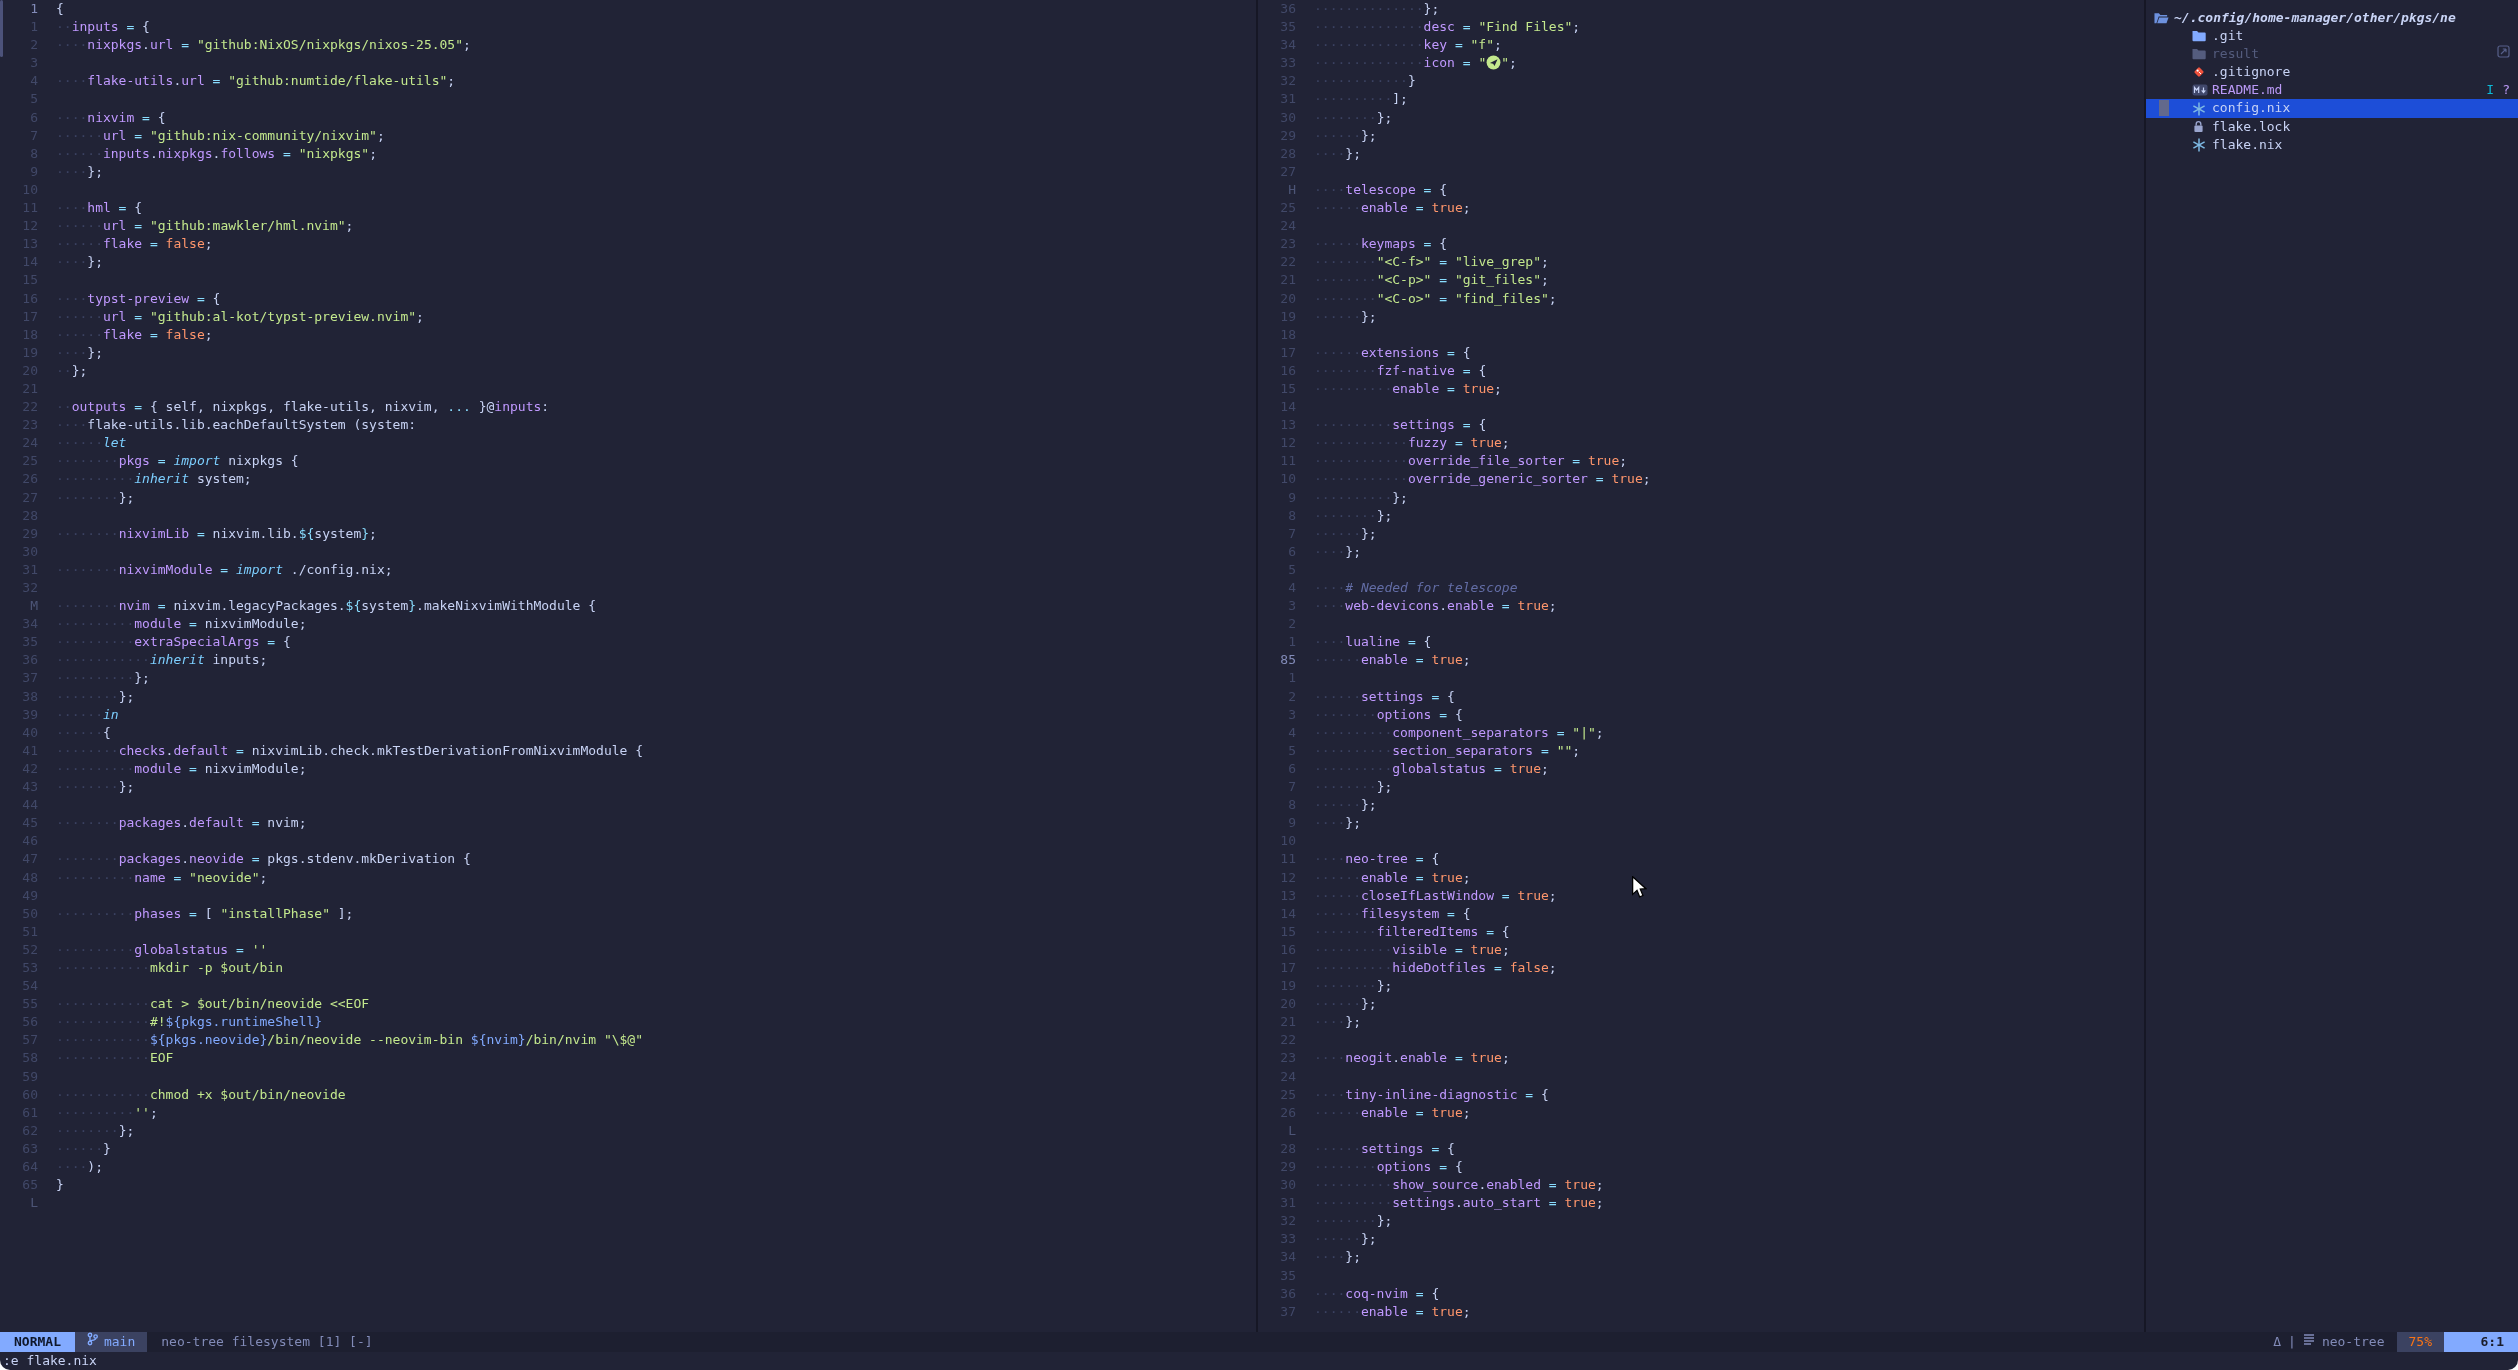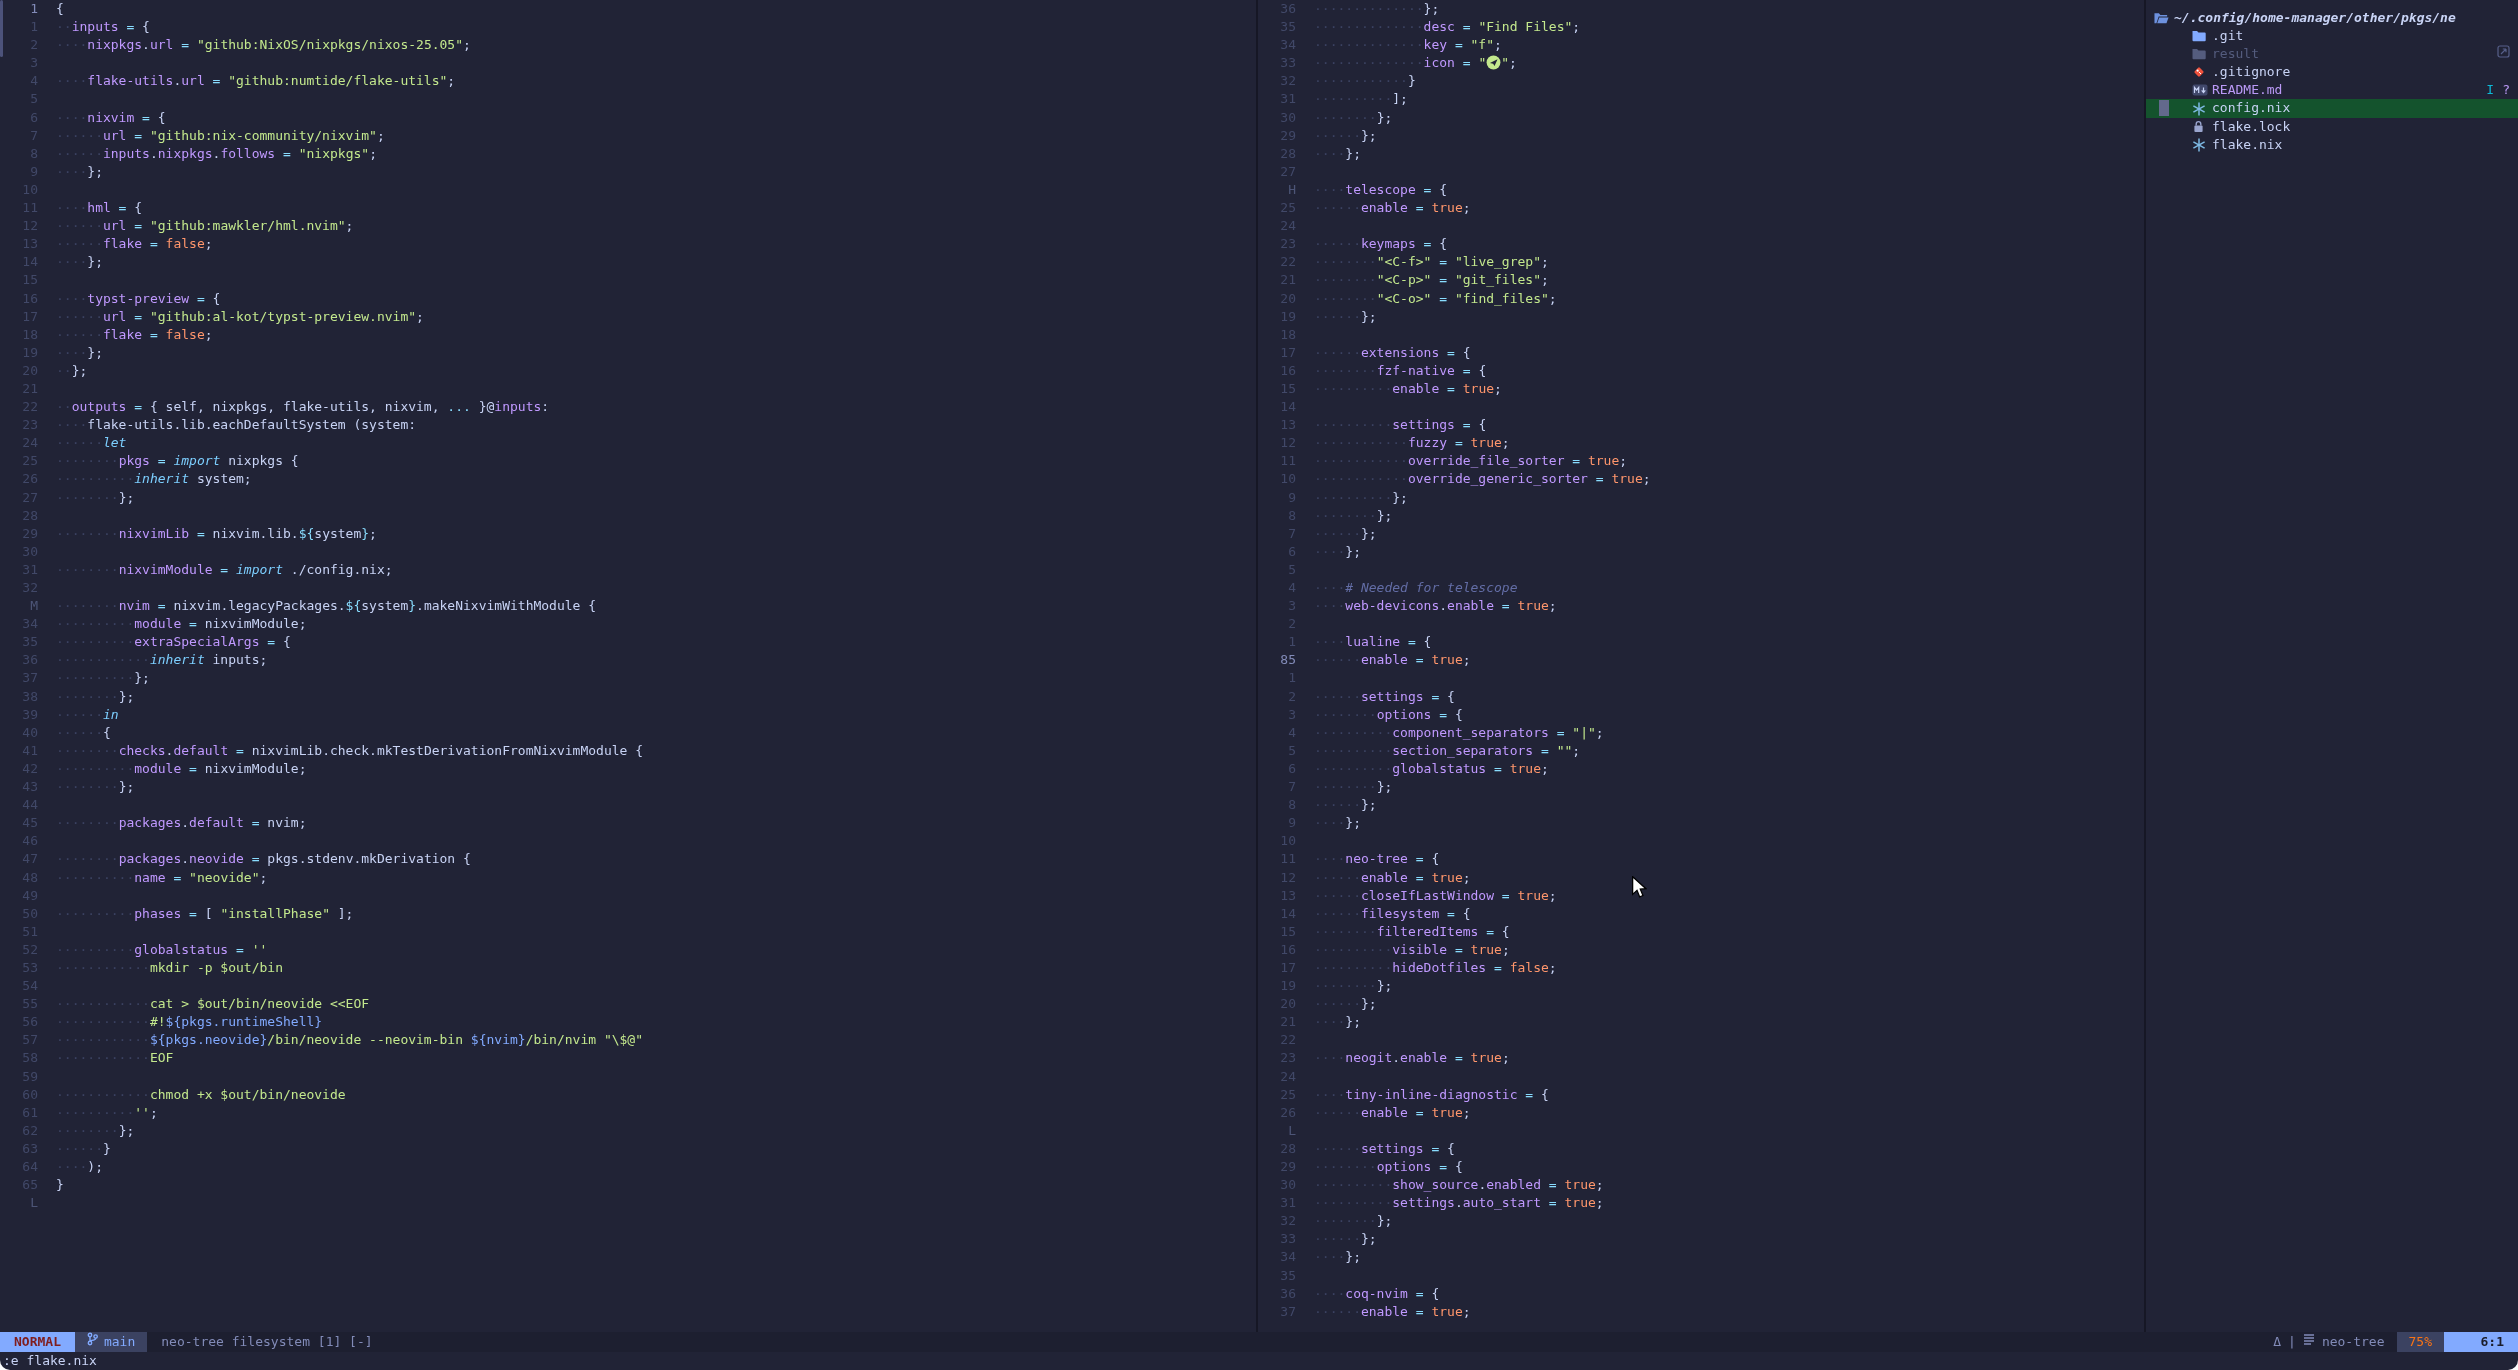--- a/index.html
+++ b/index.html
@@ -21,29 +21,29 @@
   .gut.mark{color:#4d5577;}
   .t-g{color:#c8d3f5}.t-k{color:#c099ff}.t-o{color:#89ddff}.t-s{color:#c3e88d}
   .t-b{color:#ff966c}.t-w{color:#7dcfff;font-style:italic}.t-c{color:#636da6;font-style:italic}
   .t-i{color:#82aaff}.t-d{color:#3b4261}
   .t-I svg{vertical-align:-3px;}
   
   .ntrow{height:18.1px;white-space:pre;position:relative;display:flex;align-items:center;}
   .ntrow .ic{display:inline-flex;width:20px;justify-content:flex-start;align-items:center;}
   .nt-root{padding-left:8px;font-weight:bold;font-style:italic;color:#c8d3f5;margin-top:8px;}
   .nt-child{padding-left:46px;}
-  .nt-sel{background:#14532d;}
+  .nt-sel{background:#1d4ed8;}
   .cursor-block{position:absolute;left:13px;top:1px;width:10px;height:16px;background:#63698c;}
   .nt-fg{color:#c8d3f5}.nt-gray{color:#545c7e}.nt-purple{color:#bb9af7}
   .badges{position:absolute;right:8px;top:0;height:18.1px;display:flex;gap:8px;align-items:center;}
   .bd-cyan{color:#0db9d7}.bd-purple{color:#bb9af7}
   
   .statusline{position:absolute;left:0;right:0;bottom:18px;height:20px;background:#1d1f30;display:flex;align-items:stretch;}
   .seg{display:flex;align-items:center;}
-  .seg-mode{background:#82aaff;color:#7f1d1d;font-weight:bold;padding:0 14px;text-align:right;}
+  .seg-mode{background:#82aaff;color:#0f172a;font-weight:bold;padding:0 14px;text-align:right;}
   .seg-branch{background:#3b4261;color:#82aaff;padding:0 12px;gap:6px;}
   .seg-center{color:#828bb8;padding:0 14px;align-items:center;}
   .seg-rightgroup{margin-left:auto;display:flex;align-items:stretch;}
   .seg-ft{color:#828bb8;gap:7px;padding:0 12px;}
   .seg-progress{background:#3b4261;color:#f97316;padding:0 12px;}
   .seg-loc{background:#82aaff;color:#1b1d2b;font-weight:bold;padding:0 14px;min-width:46px;justify-content:flex-end;}
   .cmdline{position:absolute;left:0;right:0;bottom:0;height:18px;padding-left:3px;color:#c8d3f5;white-space:pre;}
   .scrollthumb{position:absolute;left:0;top:0;width:3px;height:57px;background:#4c527a;border-radius:2px;}
   .mouse{position:absolute;left:1631px;top:876px;z-index:50;}
 </style>

